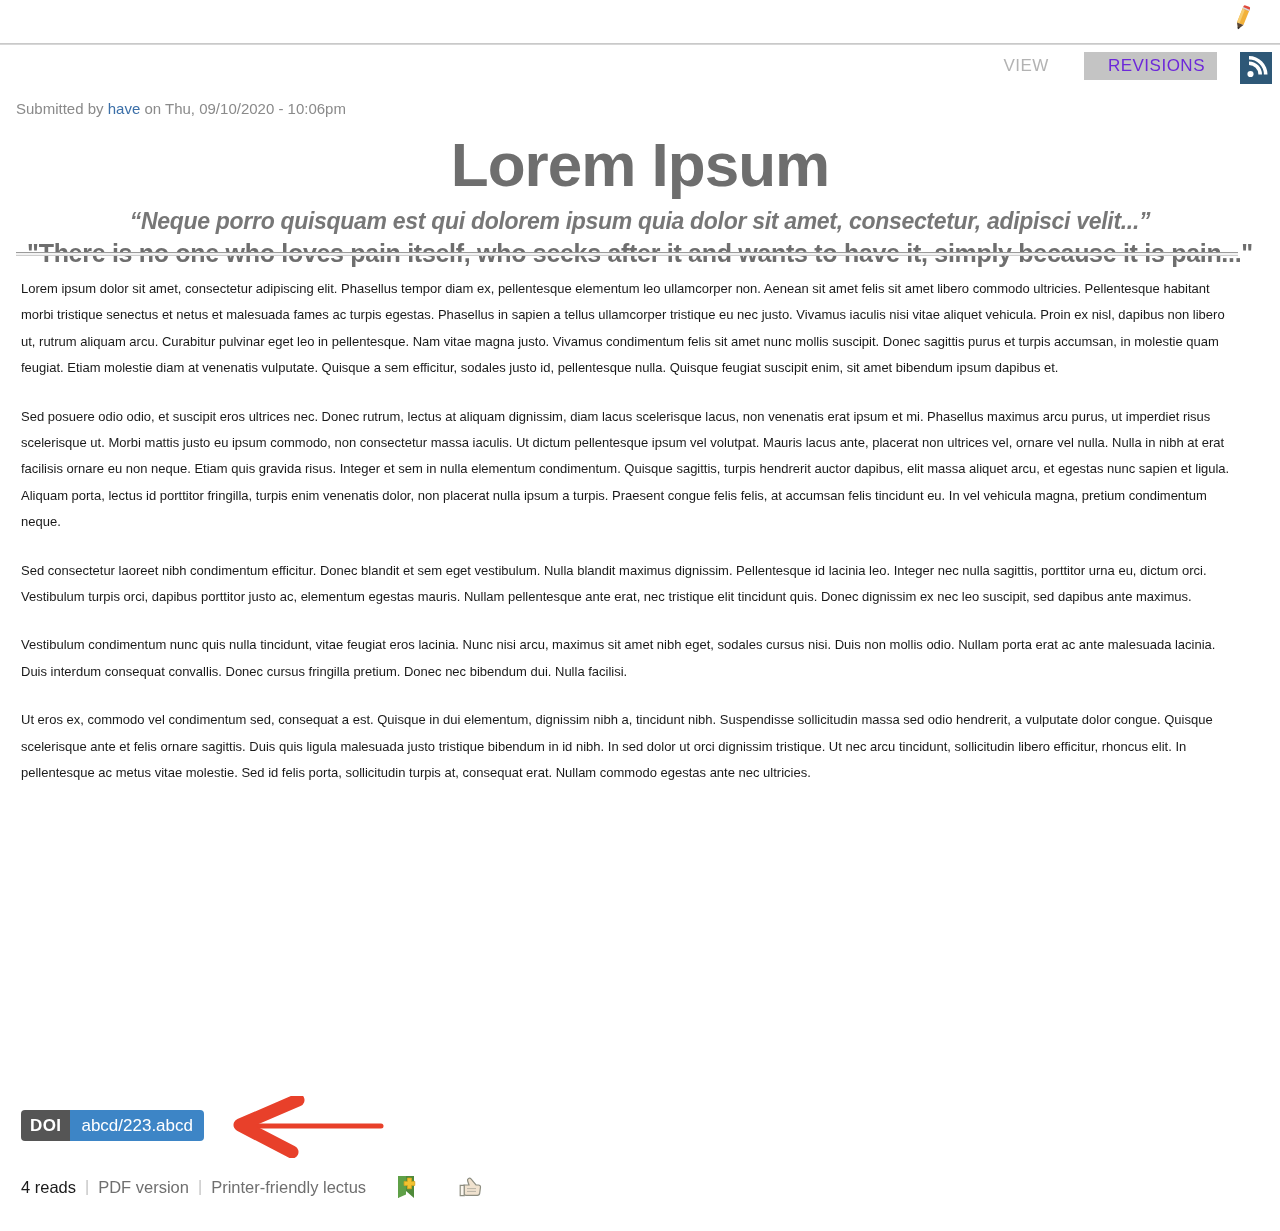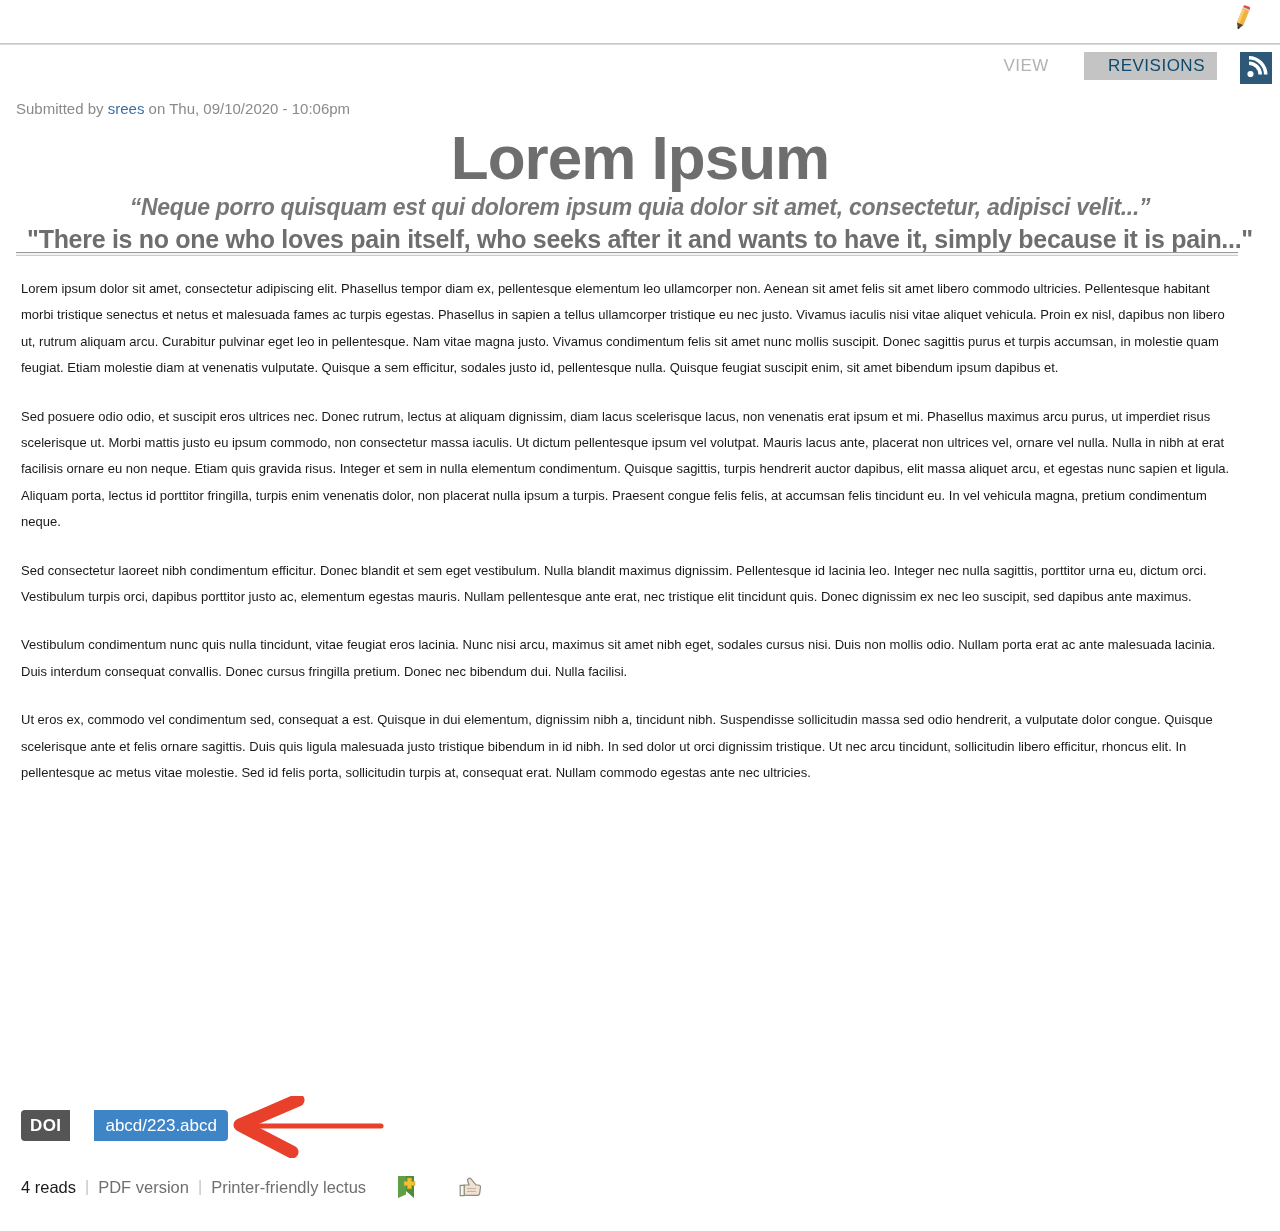--- a/index.html
+++ b/index.html
@@ -60,21 +60,21 @@
     letter-spacing: 0.5px;
     font-weight: 400;
     padding: 4px 12px;
     font-family: "Liberation Sans", sans-serif;
   }
   .tab-view {
     color: #b3b3b3;
     cursor: pointer;
   }
   .tab-revisions {
-    color: #0c4a6e;
+    color: #6d28d9;
     background: #c4c4c4;
     cursor: pointer;
     padding-left: 24px;
   }
   .rss-button {
     width: 32px;
     height: 32px;
     background: #2e5877;
     position: relative;
     cursor: pointer;
@@ -103,21 +103,21 @@
     left: 0;
     width: 1280px;
     text-align: center;
   }
   .doc-title {
     font-size: 62px;
     line-height: 1.0;
     font-weight: bold;
     color: #6e6e6e;
     letter-spacing: -1px;
-    margin: 5px;
+    margin: 12px;
     font-family: "Liberation Sans", sans-serif;
   }
   .doc-subtitle-1 {
     font-size: 23px;
     font-weight: bold;
     font-style: italic;
     color: #777777;
     margin: 2px 0 0 0;
     letter-spacing: -0.3px;
     font-family: "Liberation Sans", sans-serif;
@@ -166,21 +166,20 @@
     display: flex;
     align-items: center;
   }
   .doi-badge {
     display: inline-flex;
     height: 31px;
     border-radius: 4px;
     overflow: hidden;
     font-family: "Liberation Sans", sans-serif;
     cursor: pointer;
-    gap: 24px;
   }
   .doi-label {
     background: #555555;
     color: #ffffff;
     font-size: 17px;
     font-weight: bold;
     padding: 0 9px;
     display: flex;
     align-items: center;
     letter-spacing: 0.4px;
@@ -267,21 +266,21 @@
     <span class="rss-button">
       <svg viewBox="0 0 32 32" width="32" height="32">
         <circle cx="10.5" cy="22" r="3.1" fill="#ffffff"></circle>
         <path d="M9 9.5 a13 13 0 0 1 13 13 h-3.6 a9.4 9.4 0 0 0 -9.4 -9.4 z" fill="#ffffff"></path>
         <path d="M9 4 a18.5 18.5 0 0 1 18.5 18.5 h-3.6 a14.9 14.9 0 0 0 -14.9 -14.9 z" fill="#ffffff"></path>
       </svg>
     </span>
   </div>
 
   <div class="submitted">
-    <span>Submitted by </span><a href="#">srees</a><span> on Thu, 09/10/2020 - 10:06pm</span>
+    <span>Submitted by </span><a href="#">have</a><span> on Thu, 09/10/2020 - 10:06pm</span>
   </div>
 
   <div class="title-block">
     <h1 class="doc-title">Lorem Ipsum</h1>
     <div class="doc-subtitle-1">“Neque porro quisquam est qui dolorem ipsum quia dolor sit amet, consectetur, adipisci velit...”</div>
     <div class="doc-subtitle-2">"There is no one who loves pain itself, who seeks after it and wants to have it, simply because it is pain..."</div>
   </div>
 
   <div class="content-rule"></div>
 

